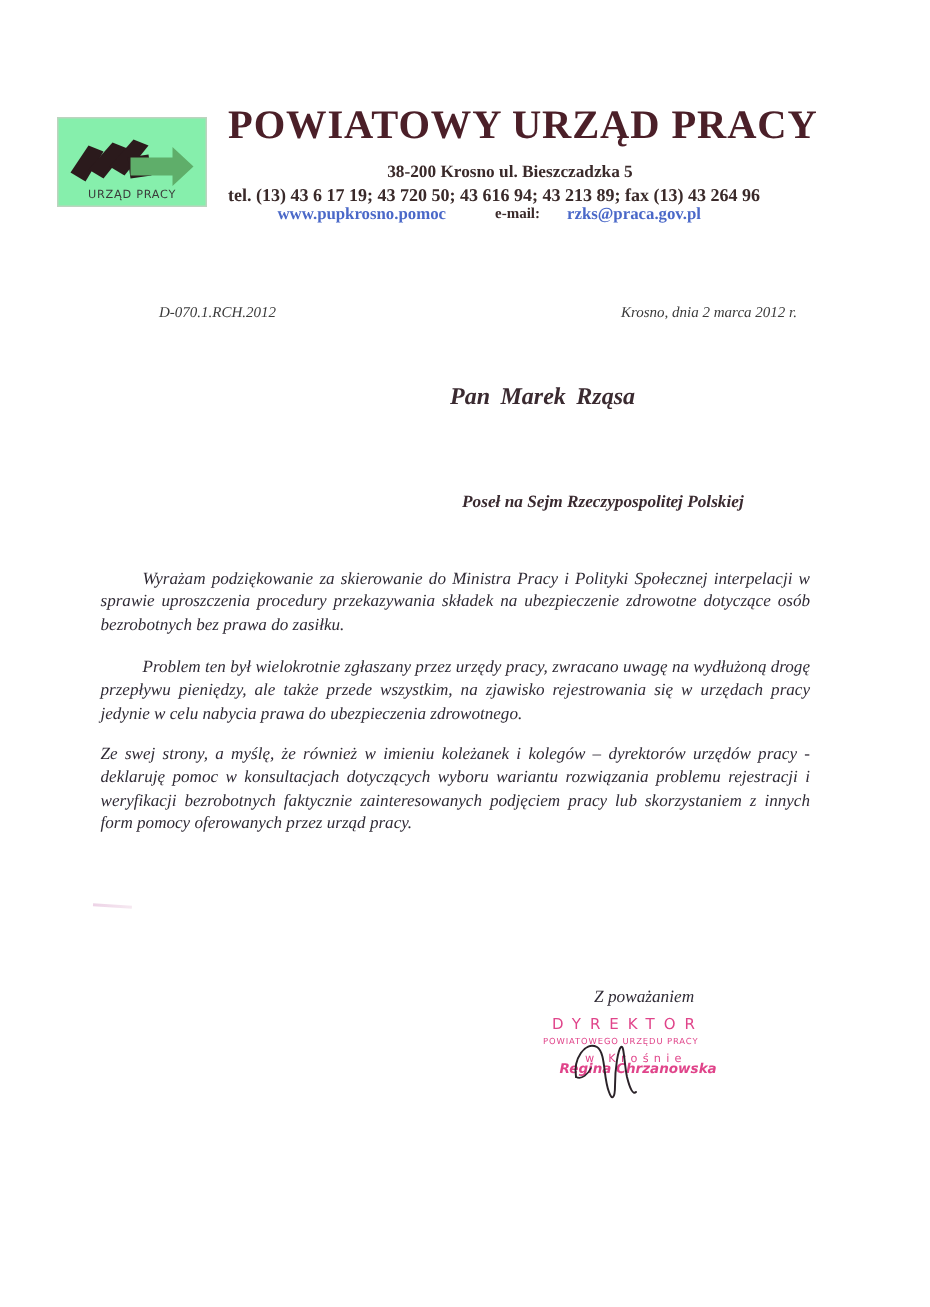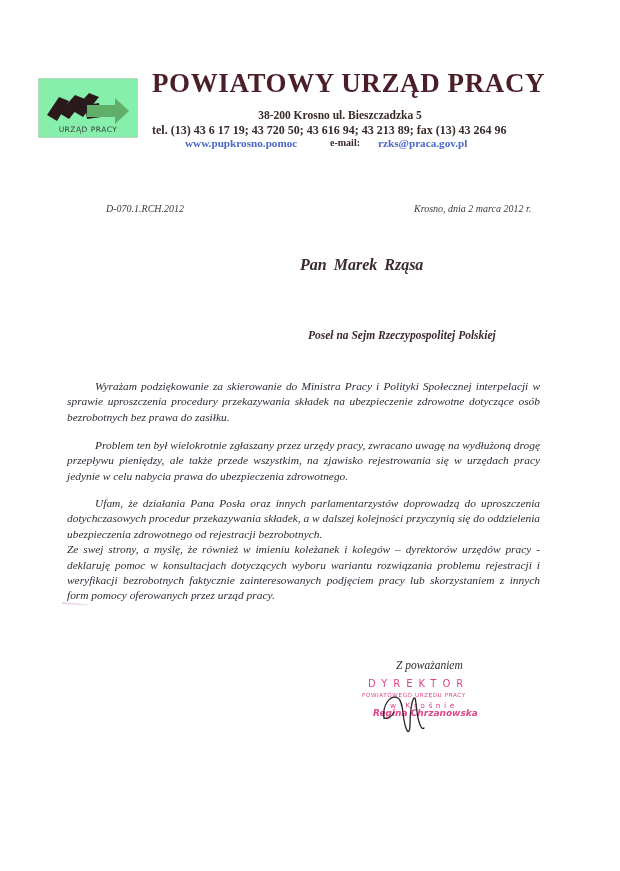--- a/index.html
+++ b/index.html
@@ -66,21 +66,20 @@
 <div class="abs recipient-name">Pan  Marek  Rząsa</div>
 <div class="abs recipient-title">Poseł na Sejm Rzeczypospolitej Polskiej</div>
 
 <div class="abs body-text p1">
   <p class="indent">Wyrażam podziękowanie za skierowanie do Ministra Pracy i Polityki Społecznej interpelacji w sprawie uproszczenia procedury przekazywania składek na ubezpieczenie zdrowotne dotyczące osób bezrobotnych bez prawa do zasiłku.</p>
 </div>
 <div class="abs body-text p2">
   <p class="indent">Problem ten był wielokrotnie zgłaszany przez urzędy pracy, zwracano uwagę na wydłużoną drogę przepływu pieniędzy, ale także przede wszystkim, na zjawisko rejestrowania się w urzędach pracy jedynie w celu nabycia prawa do ubezpieczenia zdrowotnego.</p>
 </div>
 <div class="abs body-text p3">
-  <p class="indent">Ufam, że działania Pana Posła oraz innych parlamentarzystów doprowadzą do uproszczenia dotychczasowych procedur przekazywania składek, a w dalszej kolejności przyczynią się do oddzielenia ubezpieczenia zdrowotnego od rejestracji bezrobotnych.</p>
   <p>Ze swej strony, a myślę, że również w imieniu koleżanek i  kolegów – dyrektorów  urzędów pracy  - deklaruję pomoc w konsultacjach dotyczących wyboru wariantu rozwiązania problemu rejestracji i weryfikacji bezrobotnych faktycznie zainteresowanych podjęciem pracy lub skorzystaniem z innych form pomocy oferowanych przez urząd pracy.</p>
 </div>
 
 <div class="abs stray-mark"></div>
 
 <div class="abs closing">Z poważaniem</div>
 <div class="abs stamp-title">DYREKTOR</div>
 <div class="abs stamp-org">POWIATOWEGO URZĘDU PRACY</div>
 <div class="abs stamp-city">w Krośnie</div>
 <div class="abs stamp-name">Regina Chrzanowska</div>

